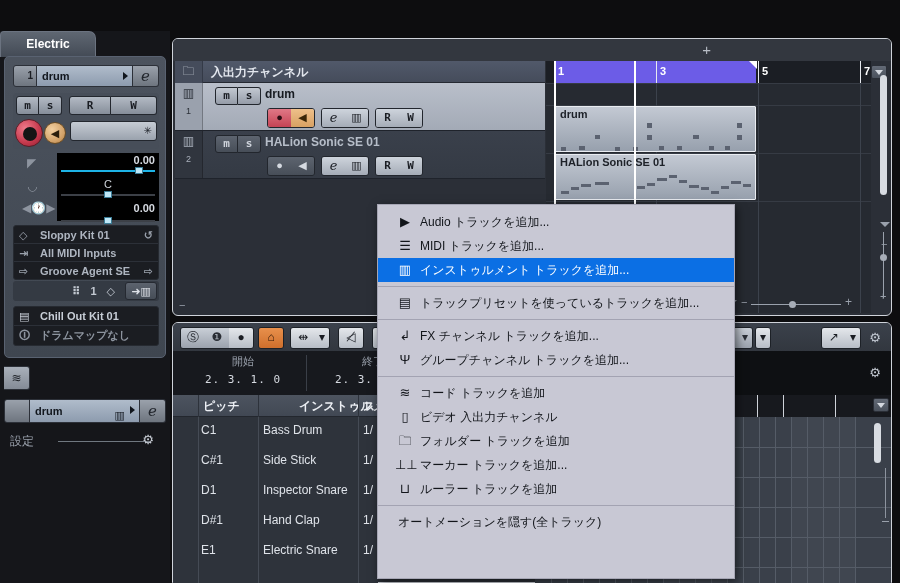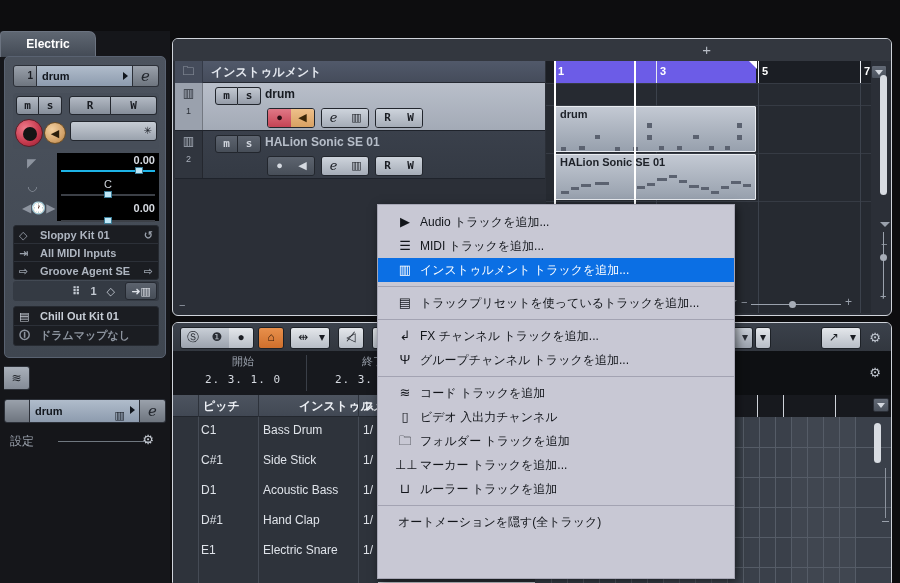--- a/index.html
+++ b/index.html
@@ -484,21 +484,21 @@
   </div>
 
   <div class="proj">
     <div class="proj-top">
       <span class="plus-btn">+</span>
     </div>
 
     <div class="tracklist">
       <div class="tl-folder">
         <div class="icobox">🗀</div>
-        <div class="ttl">インストゥルメント</div>
+        <div class="ttl">入出力チャンネル</div>
       </div>
 
       <div class="tl-track sel">
         <div class="numcol">
           <span class="kb">▥</span>
           <span class="num">1</span>
         </div>
         <div class="ms-grp">
           <div class="ms-btn light l1">m</div>
           <div class="ms-btn light l2">s</div>
@@ -705,21 +705,21 @@
         <span class="n">Bass Drum</span>
         <span class="q">1/</span>
       </div>
       <div class="dm-row">
         <span class="p">C#1</span>
         <span class="n">Side Stick</span>
         <span class="q">1/</span>
       </div>
       <div class="dm-row">
         <span class="p">D1</span>
-        <span class="n">Acoustic Bass</span>
+        <span class="n">Inspector Snare</span>
         <span class="q">1/</span>
       </div>
       <div class="dm-row">
         <span class="p">D#1</span>
         <span class="n">Hand Clap</span>
         <span class="q">1/</span>
       </div>
       <div class="dm-row">
         <span class="p">E1</span>
         <span class="n">Electric Snare</span>

